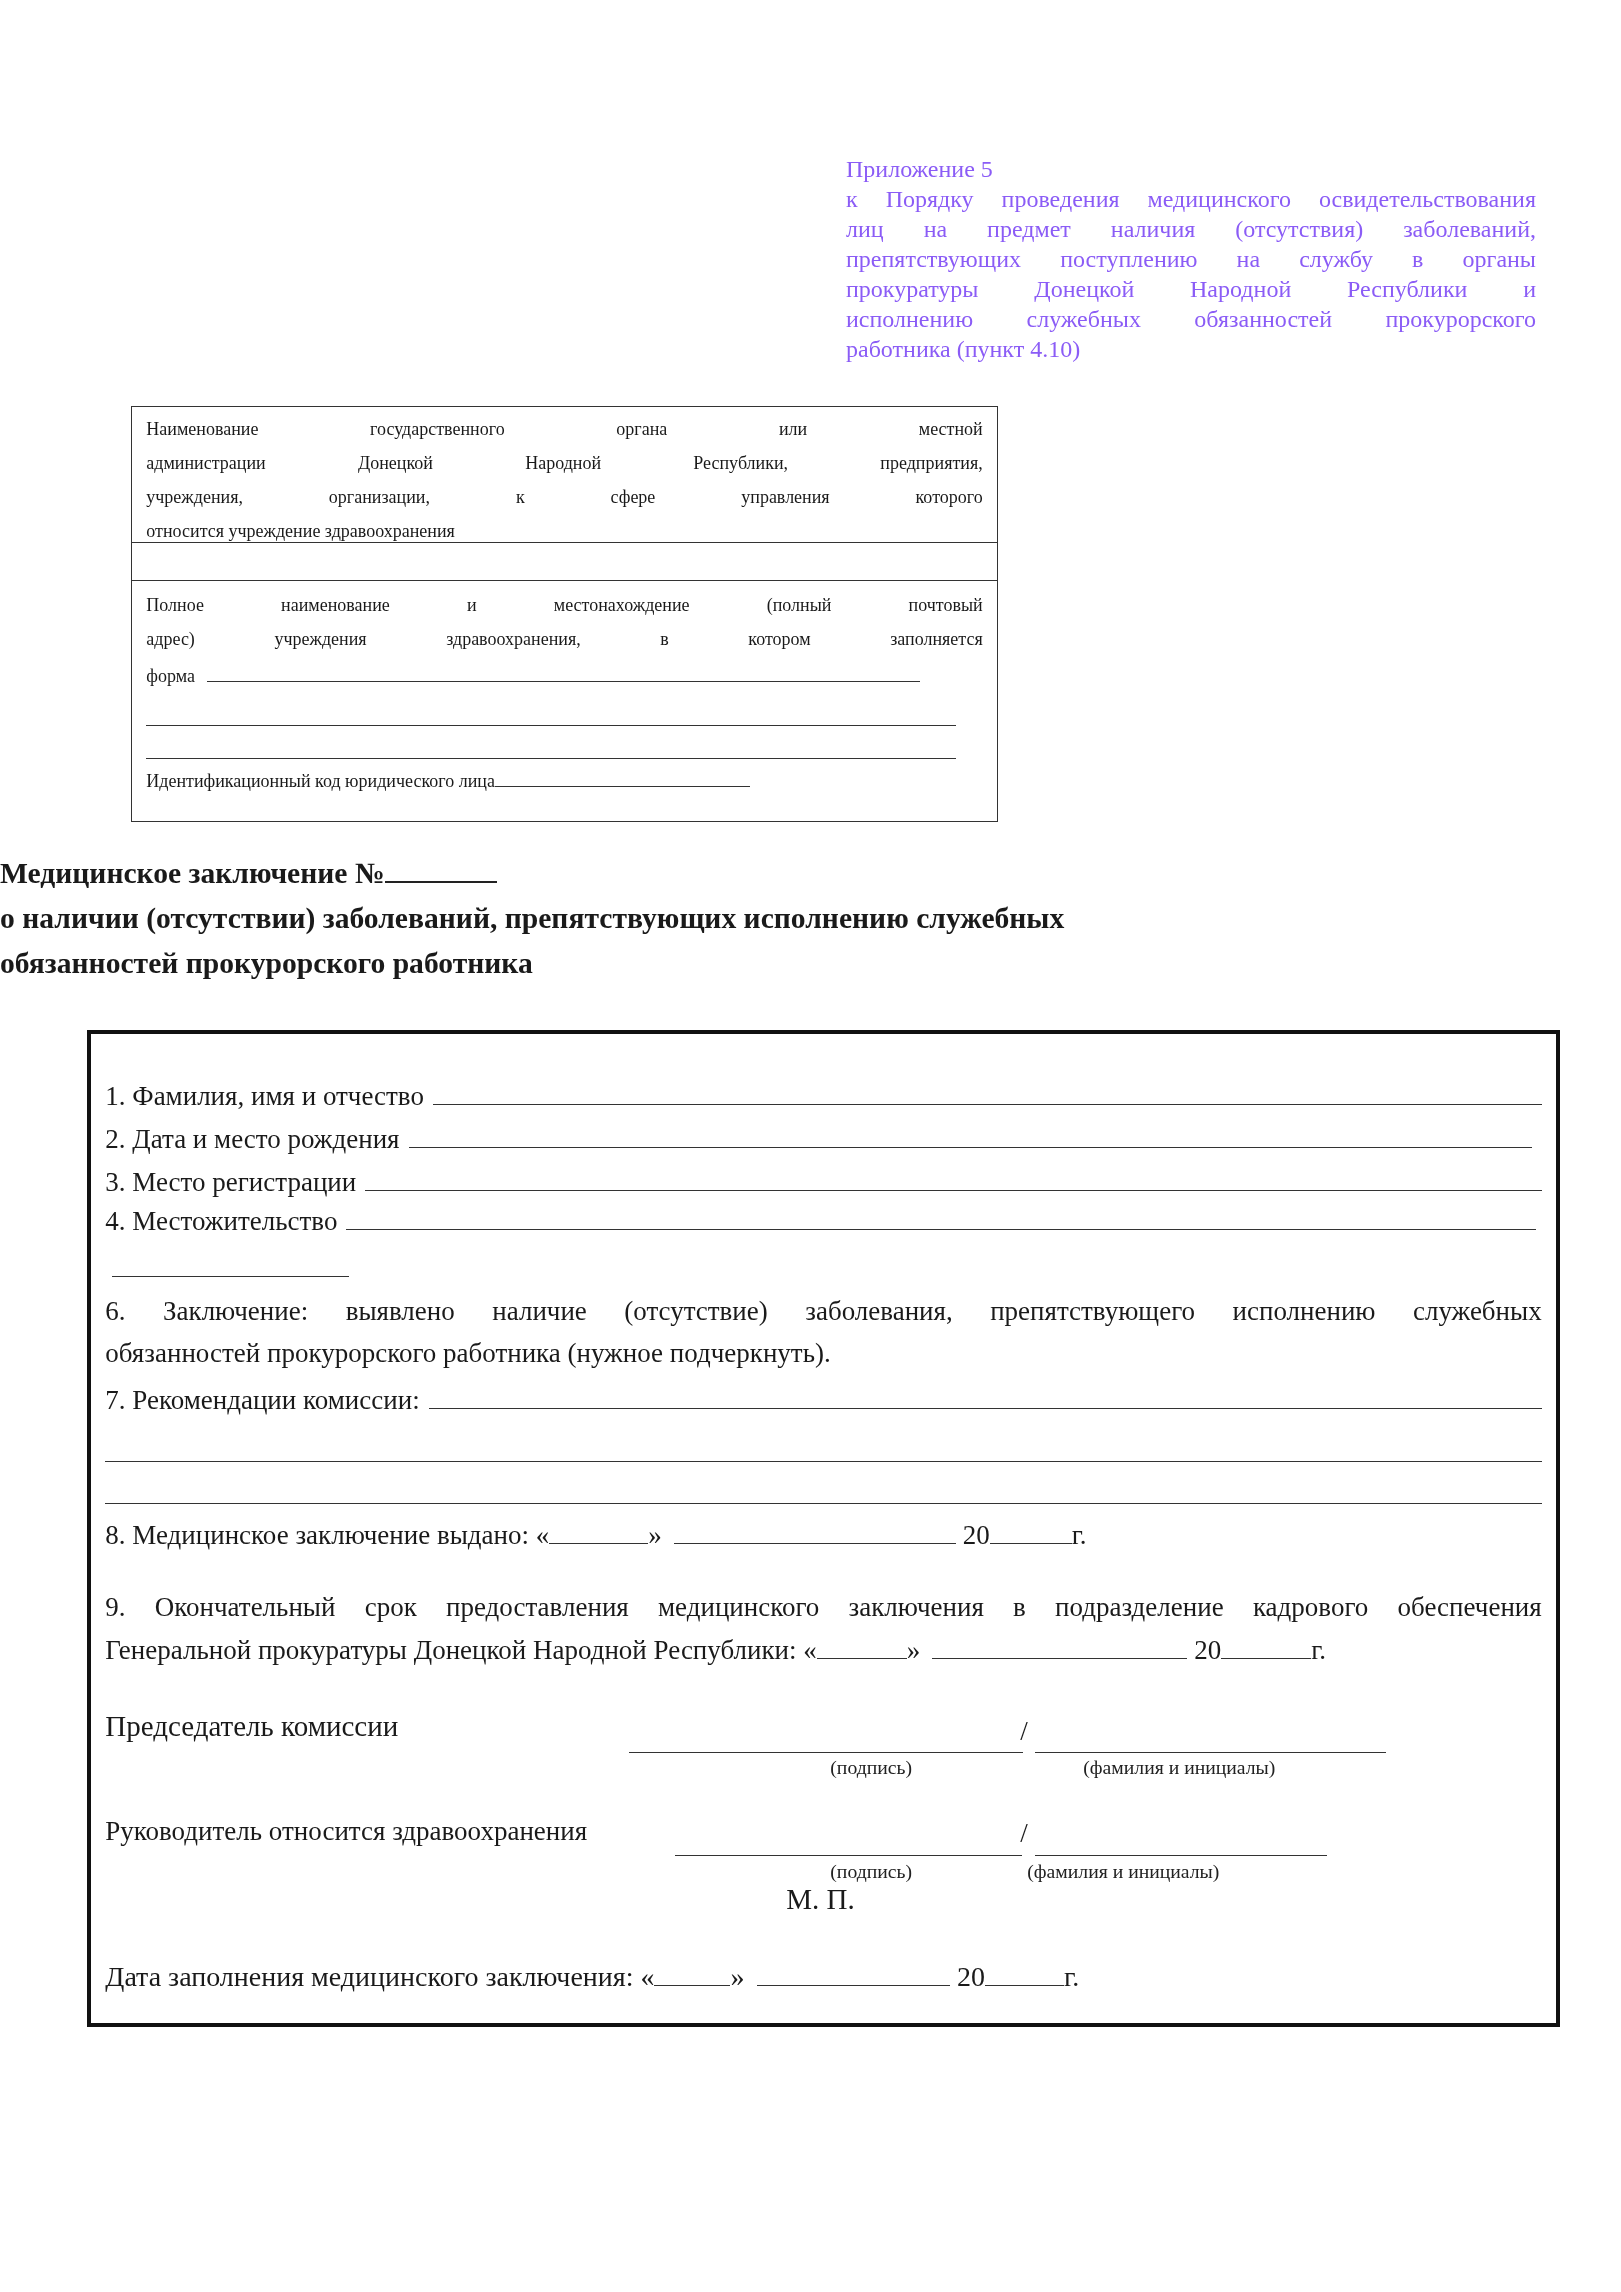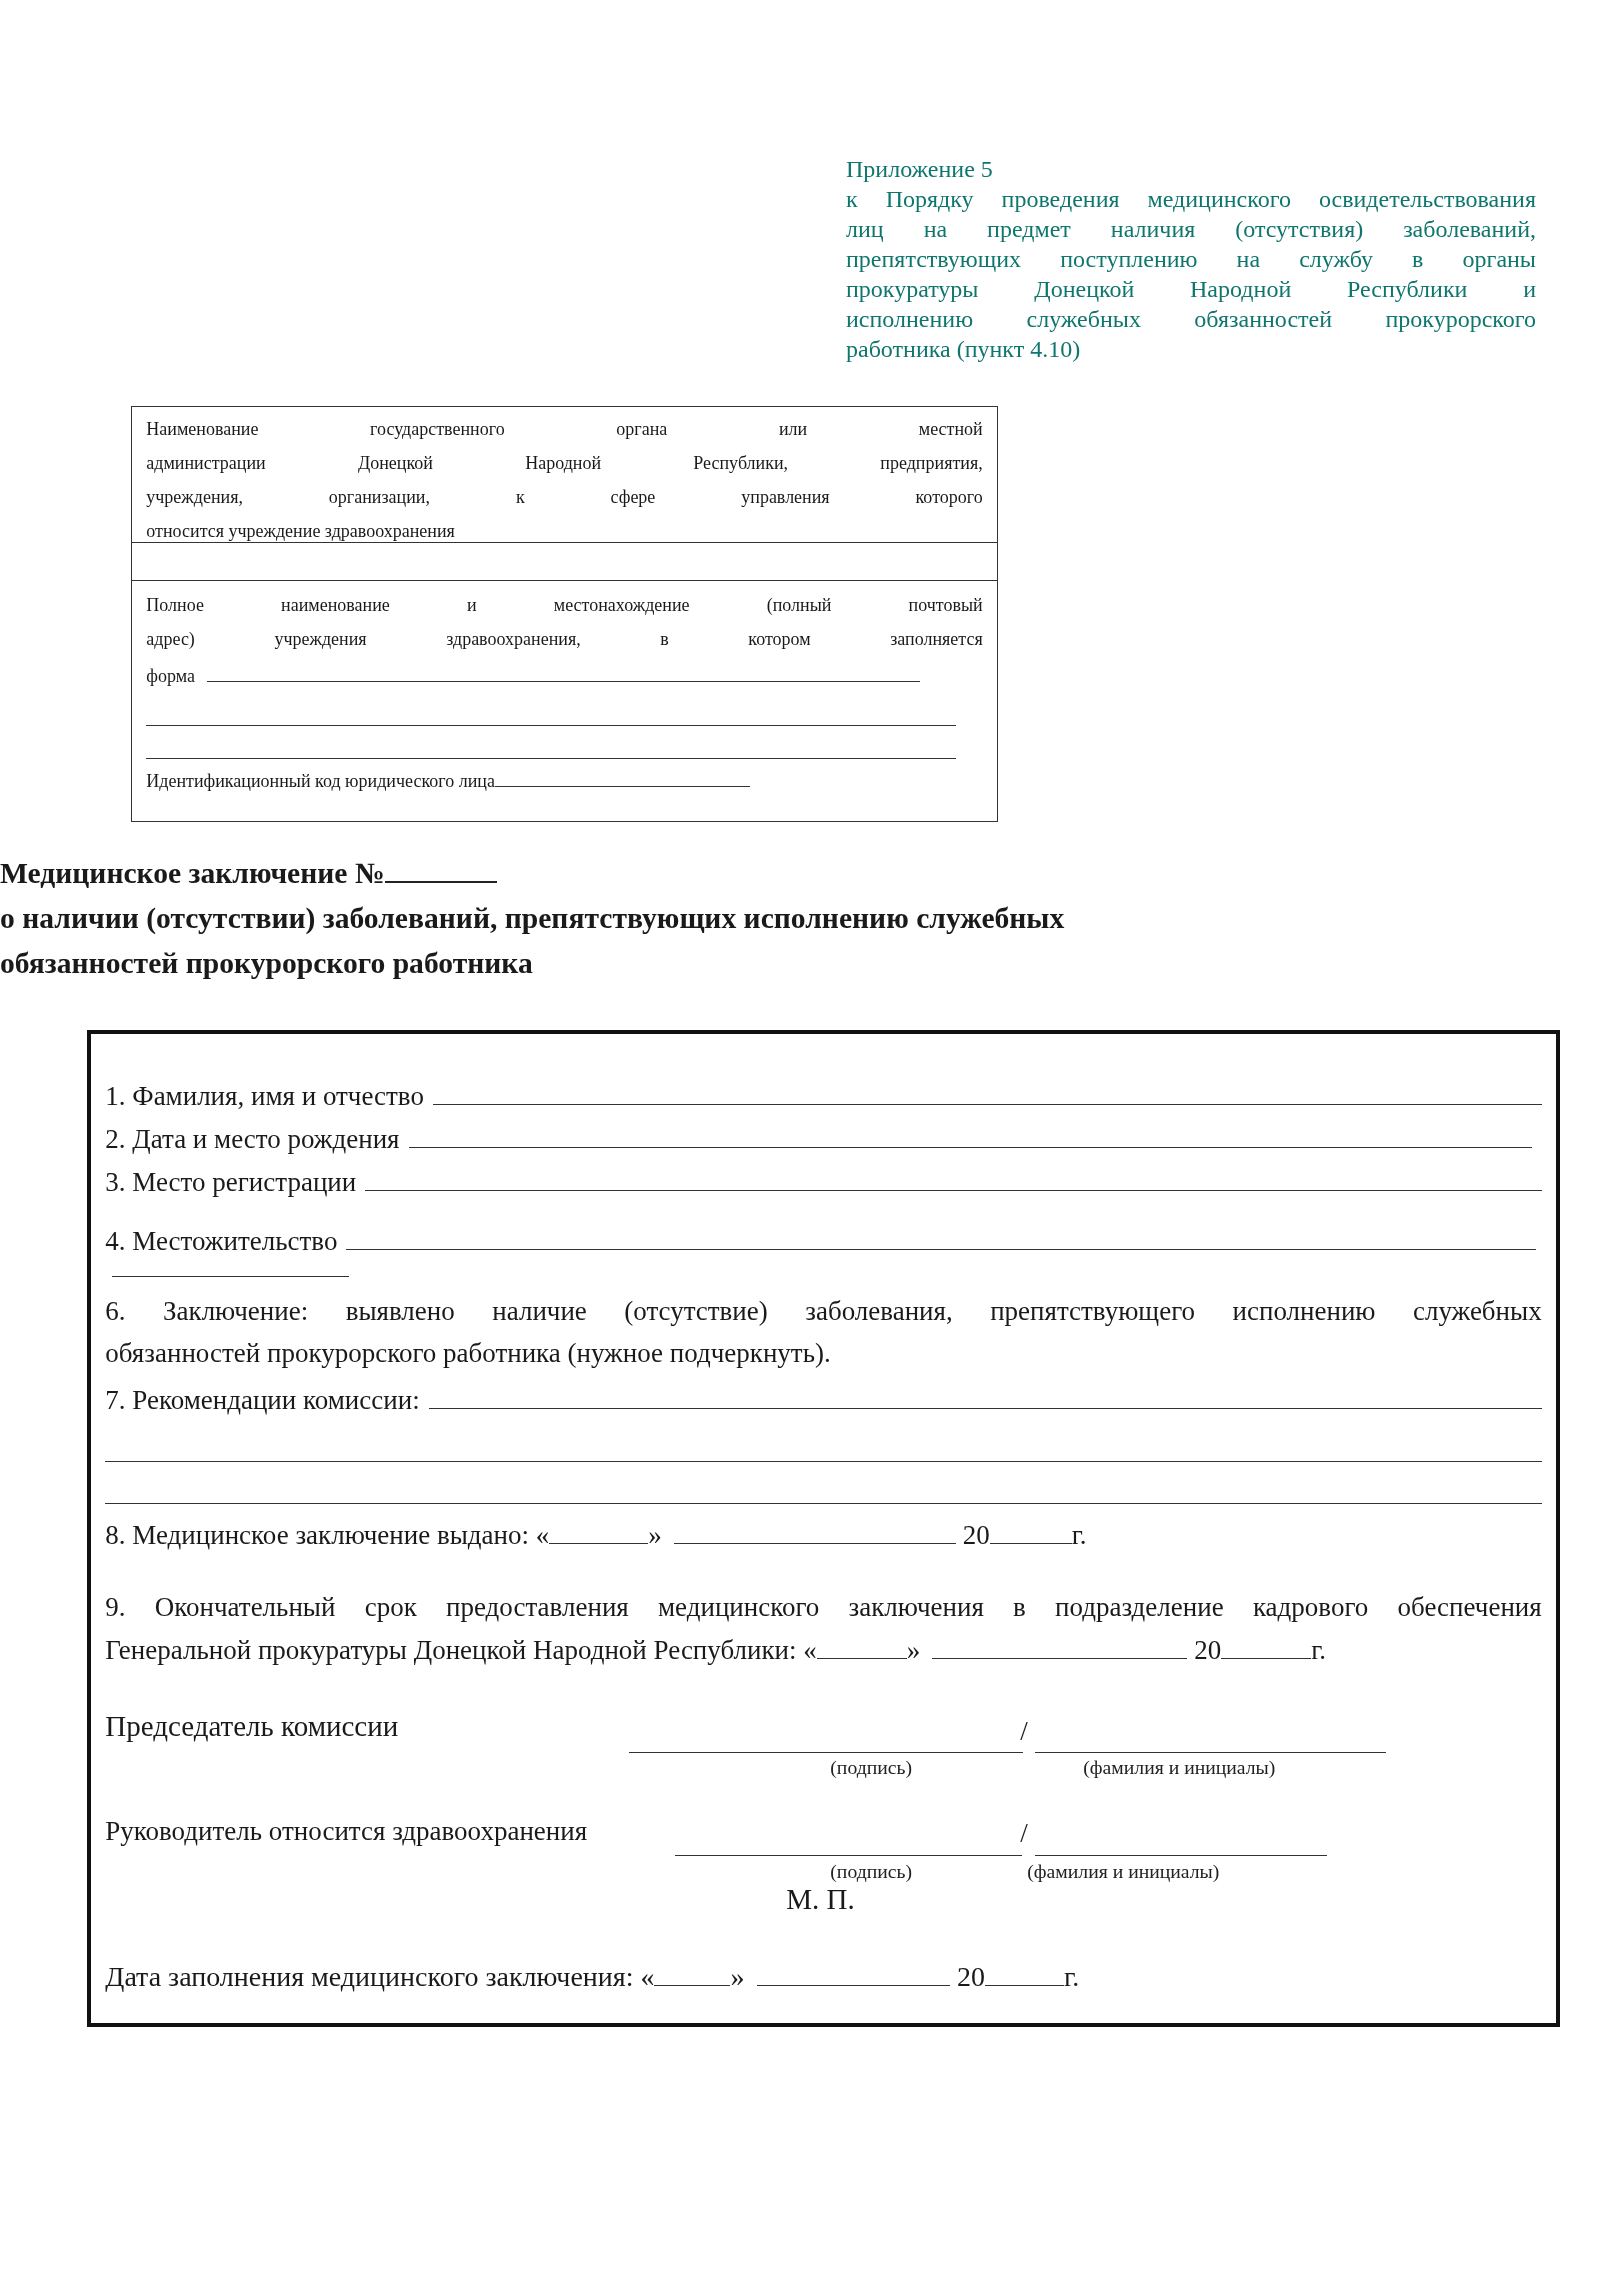--- a/index.html
+++ b/index.html
@@ -2,21 +2,21 @@
 <html style="font-size:14.3px"><head>
 <meta charset="utf-8">
 <style>
   html, body { margin: 0; padding: 0; background: #ffffff; }
   body {
     width: 1622px; height: 2293px; position: relative; overflow: hidden;
     font-family: "Liberation Serif", "DejaVu Serif", serif; color: #1a1a1a;
   }
   .annex {
     position: absolute; left: 846px; top: 154px; width: 690px;
-    font-size: 24px; line-height: 30px; color: #0f766e;
+    font-size: 24px; line-height: 30px; color: #8b5cf6;
   }
   .annex .just { text-align: justify; text-align-last: justify; display: block; }
   .annex .last { display: block; }
 
   
   .org-box {
     position: absolute; left: 131px; top: 406px; width: 867px; height: 416px;
     border: 1.8px solid #333; box-sizing: border-box;
     font-size: 18px; line-height: 34px;
   }
@@ -104,21 +104,21 @@
       <span class="grow"></span>
     </div>
     <div class="row flex" style="top:90px; right:9.9px;">
       <span>2. Дата и место рождения</span>
       <span class="grow"></span>
     </div>
     <div class="row flex" style="top:133px;">
       <span>3. Место регистрации</span>
       <span class="grow"></span>
     </div>
-    <div class="row flex" style="top:192px; right:5.4px;">
+    <div class="row flex" style="top:172px; right:5.4px;">
       <span>4. Местожительство</span>
       <span class="grow"></span>
     </div>
     <div class="row" style="top:219px;">
       <span class="fill" style="width:237px; margin-left:7.2px;"></span>
     </div>
     <div class="row just" style="top:262px;">6. Заключение: выявлено наличие (отсутствие) заболевания, препятствующего исполнению служебных</div>
     <div class="row" style="top:304px;">обязанностей прокурорского работника (нужное подчеркнуть).</div>
 
     <div class="row flex" style="top:351px; right:0;">

